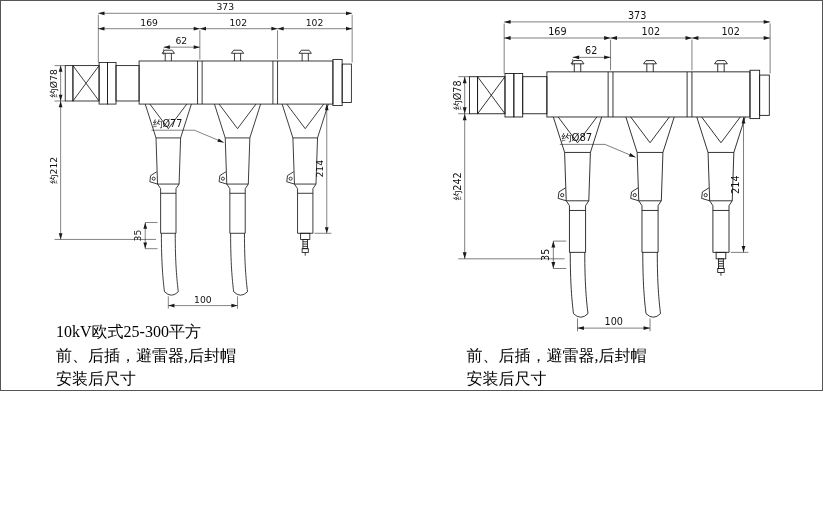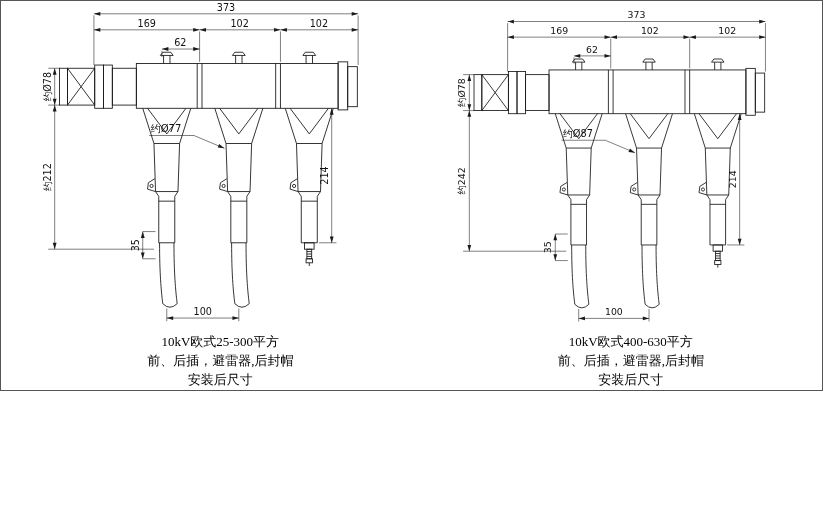--- a/index.html
+++ b/index.html
@@ -9,23 +9,23 @@
     font-family:"DejaVu Sans", sans-serif; color:#111;
   }
   figure { margin:0; width:411px; display:flex; flex-direction:column; align-items:stretch; }
   figure.right { padding-top:8px; }
   svg.drawing-svg { width:410px; height:414px; display:block; }
   #geo { stroke:#1a1a1a; stroke-width:1.1; fill:none; stroke-linecap:butt; }
   #geo .thin { stroke-width:0.7; }
   .dim { font-size:12px; fill:#111; stroke:none; font-family:"DejaVu Sans", sans-serif; }
   .dim-label { font-size:12.5px; }
   figcaption {
-    text-align:center; padding-left:28px; margin-top:1px;
+    text-align:left; padding-left:55px; margin-top:1px;
     font-family:"Liberation Serif","DejaVu Serif", serif;
-    font-size:13px; line-height:1.45; color:#000;
+    font-size:16px; line-height:1.45; color:#000;
   }
   .defs-holder { position:absolute; width:0; height:0; overflow:hidden; }
 </style>
 </head>
 <body>
 
 <svg class="defs-holder" aria-hidden="true">
   <defs>
     <marker id="arr" viewBox="0 0 10 10" refX="10" refY="5" markerWidth="11" markerHeight="8" markerUnits="userSpaceOnUse" orient="auto-start-reverse">
       <path d="M0,2 L10,5 L0,8 Z" fill="#1a1a1a" stroke="none"></path>
@@ -150,19 +150,18 @@
       <text class="dim" x="346" y="32" text-anchor="middle">102</text>
       <text class="dim" x="173" y="56" text-anchor="middle">62</text>
       <text class="dim" x="11" y="107" text-anchor="middle" transform="rotate(-90 11 107)">约Ø78</text>
       <text class="dim" x="11" y="220" text-anchor="middle" transform="rotate(-90 11 220)">约242</text>
       <text class="dim dim-label" x="136" y="164" text-anchor="start">约Ø87</text>
       <text class="dim" x="357" y="218" text-anchor="middle" transform="rotate(-90 357 218)">214</text>
       <text class="dim" x="121" y="305" text-anchor="middle" transform="rotate(-90 121 305)">35</text>
       <text class="dim" x="201" y="392" text-anchor="middle">100</text>
     </svg>
     <figcaption>
-      <div>10kV欧式400-630平方</div>
       <div>前、后插，避雷器,后封帽</div>
       <div>安装后尺寸</div>
     </figcaption>
   </figure>
 
 </div>
 
 </body></html>

